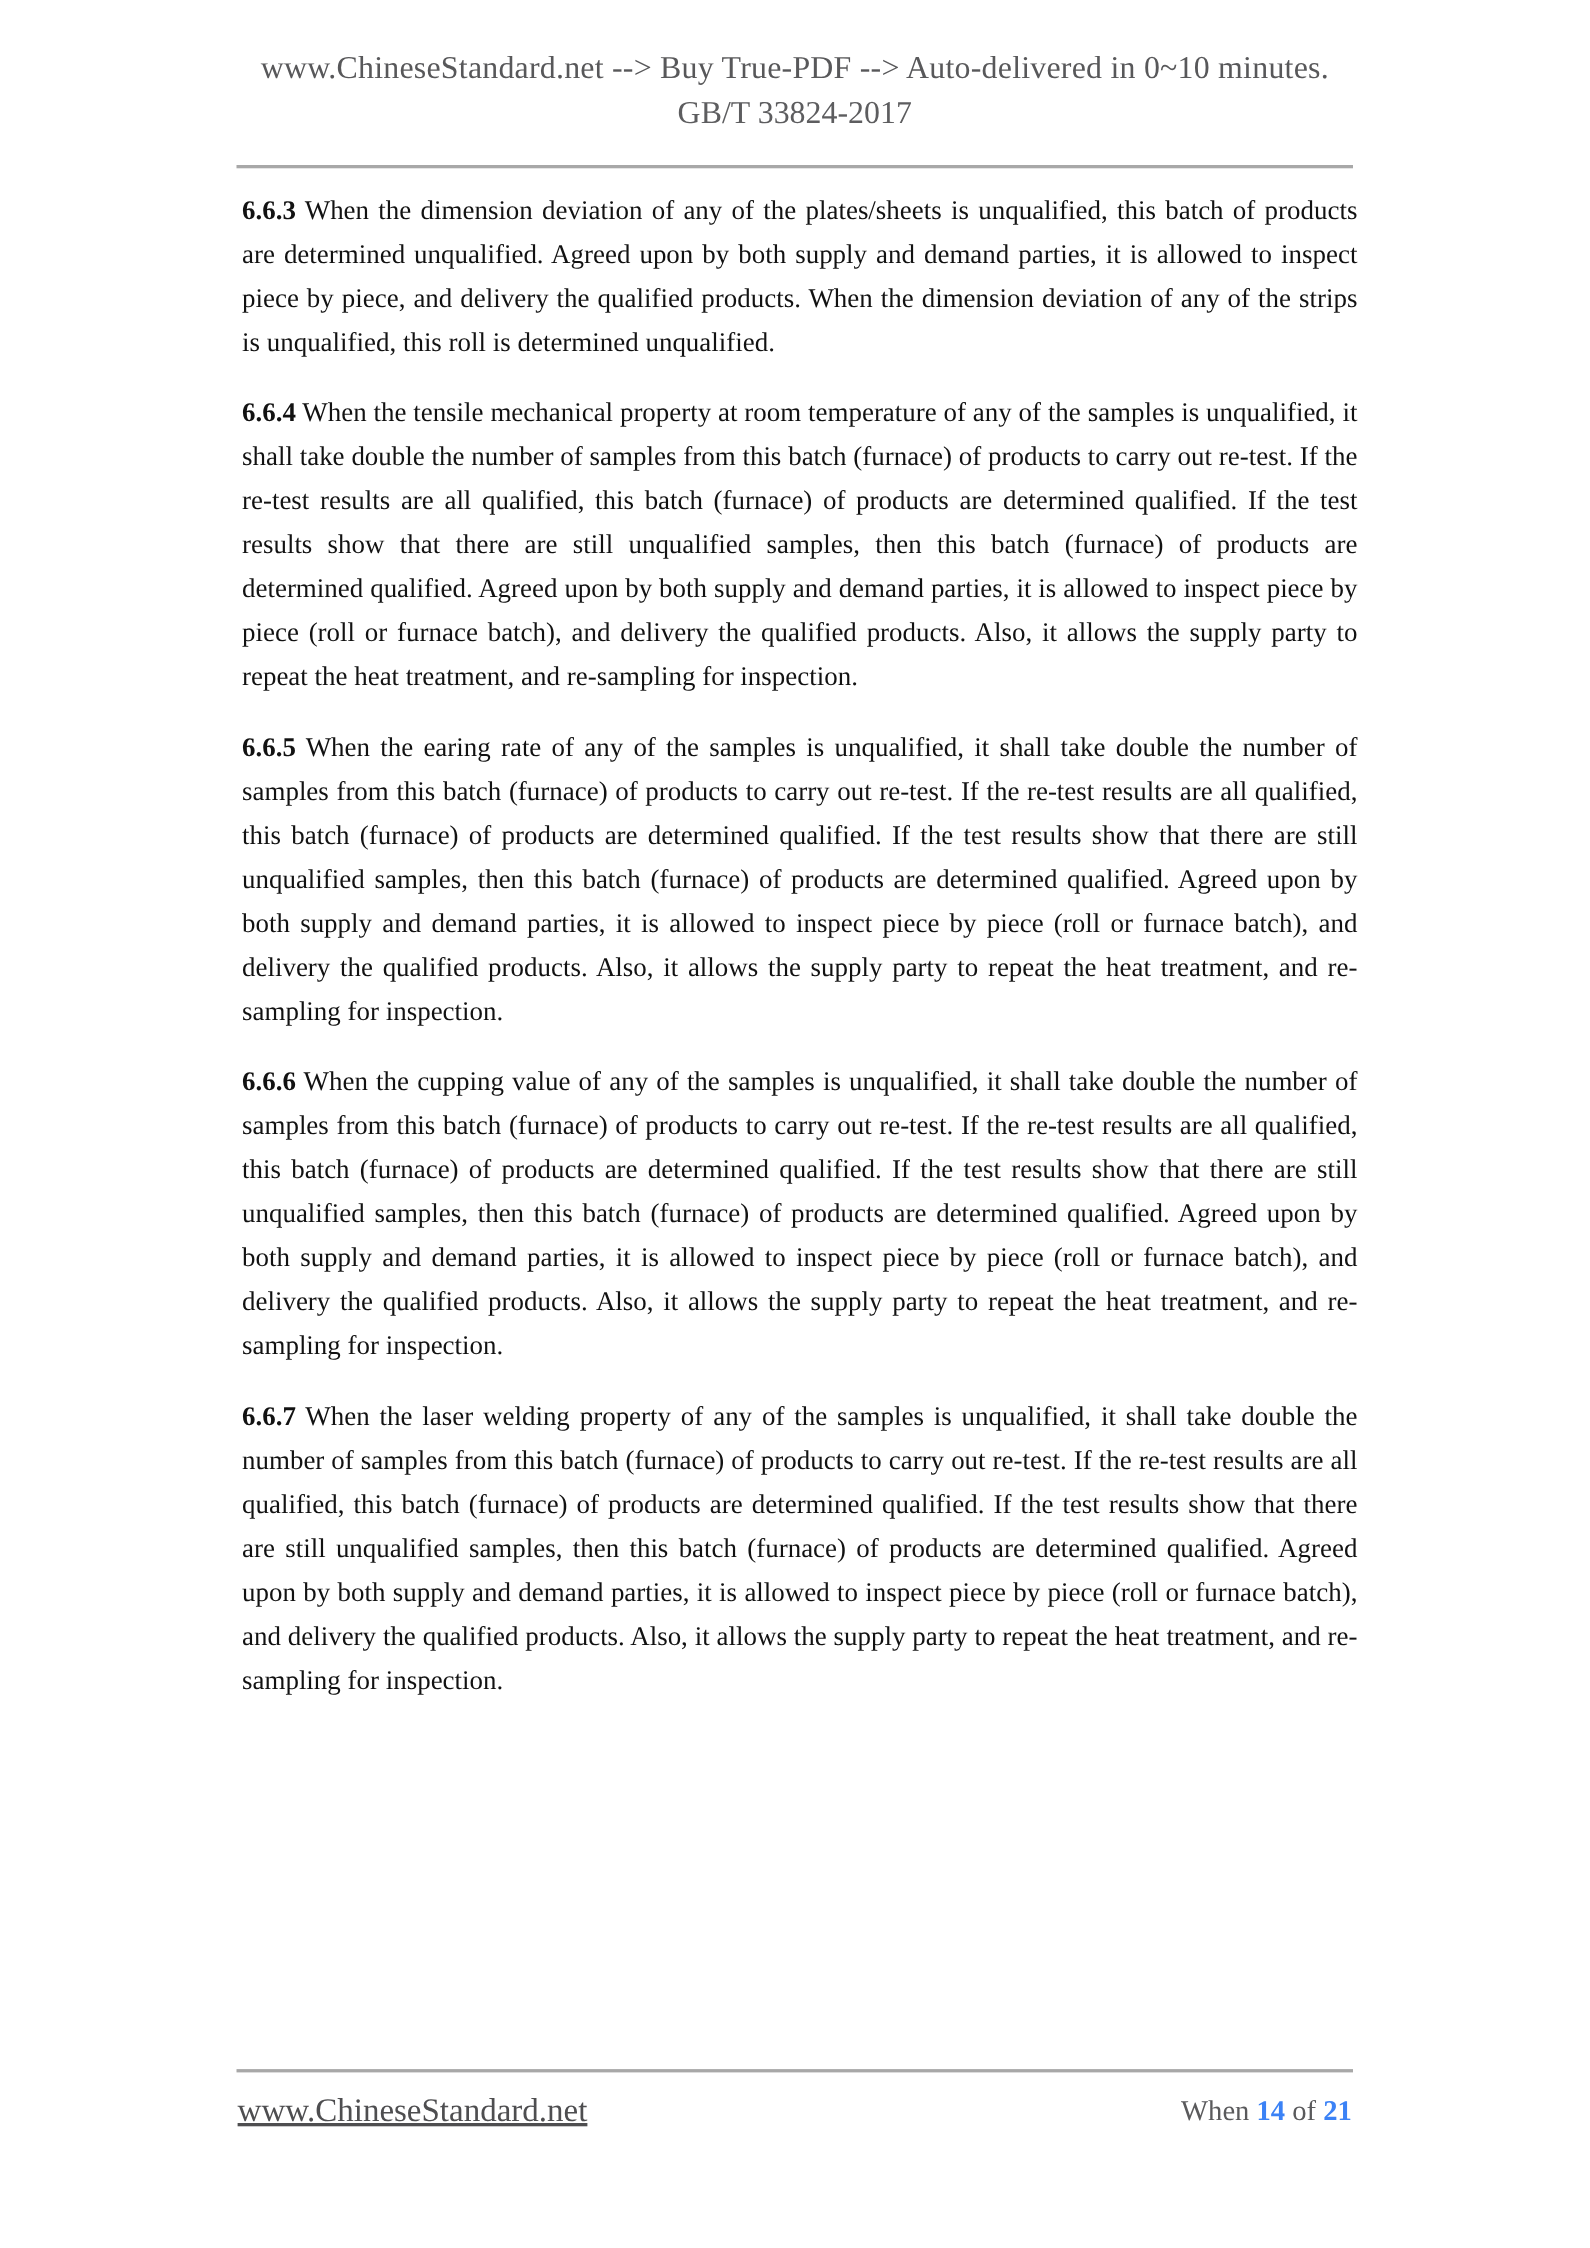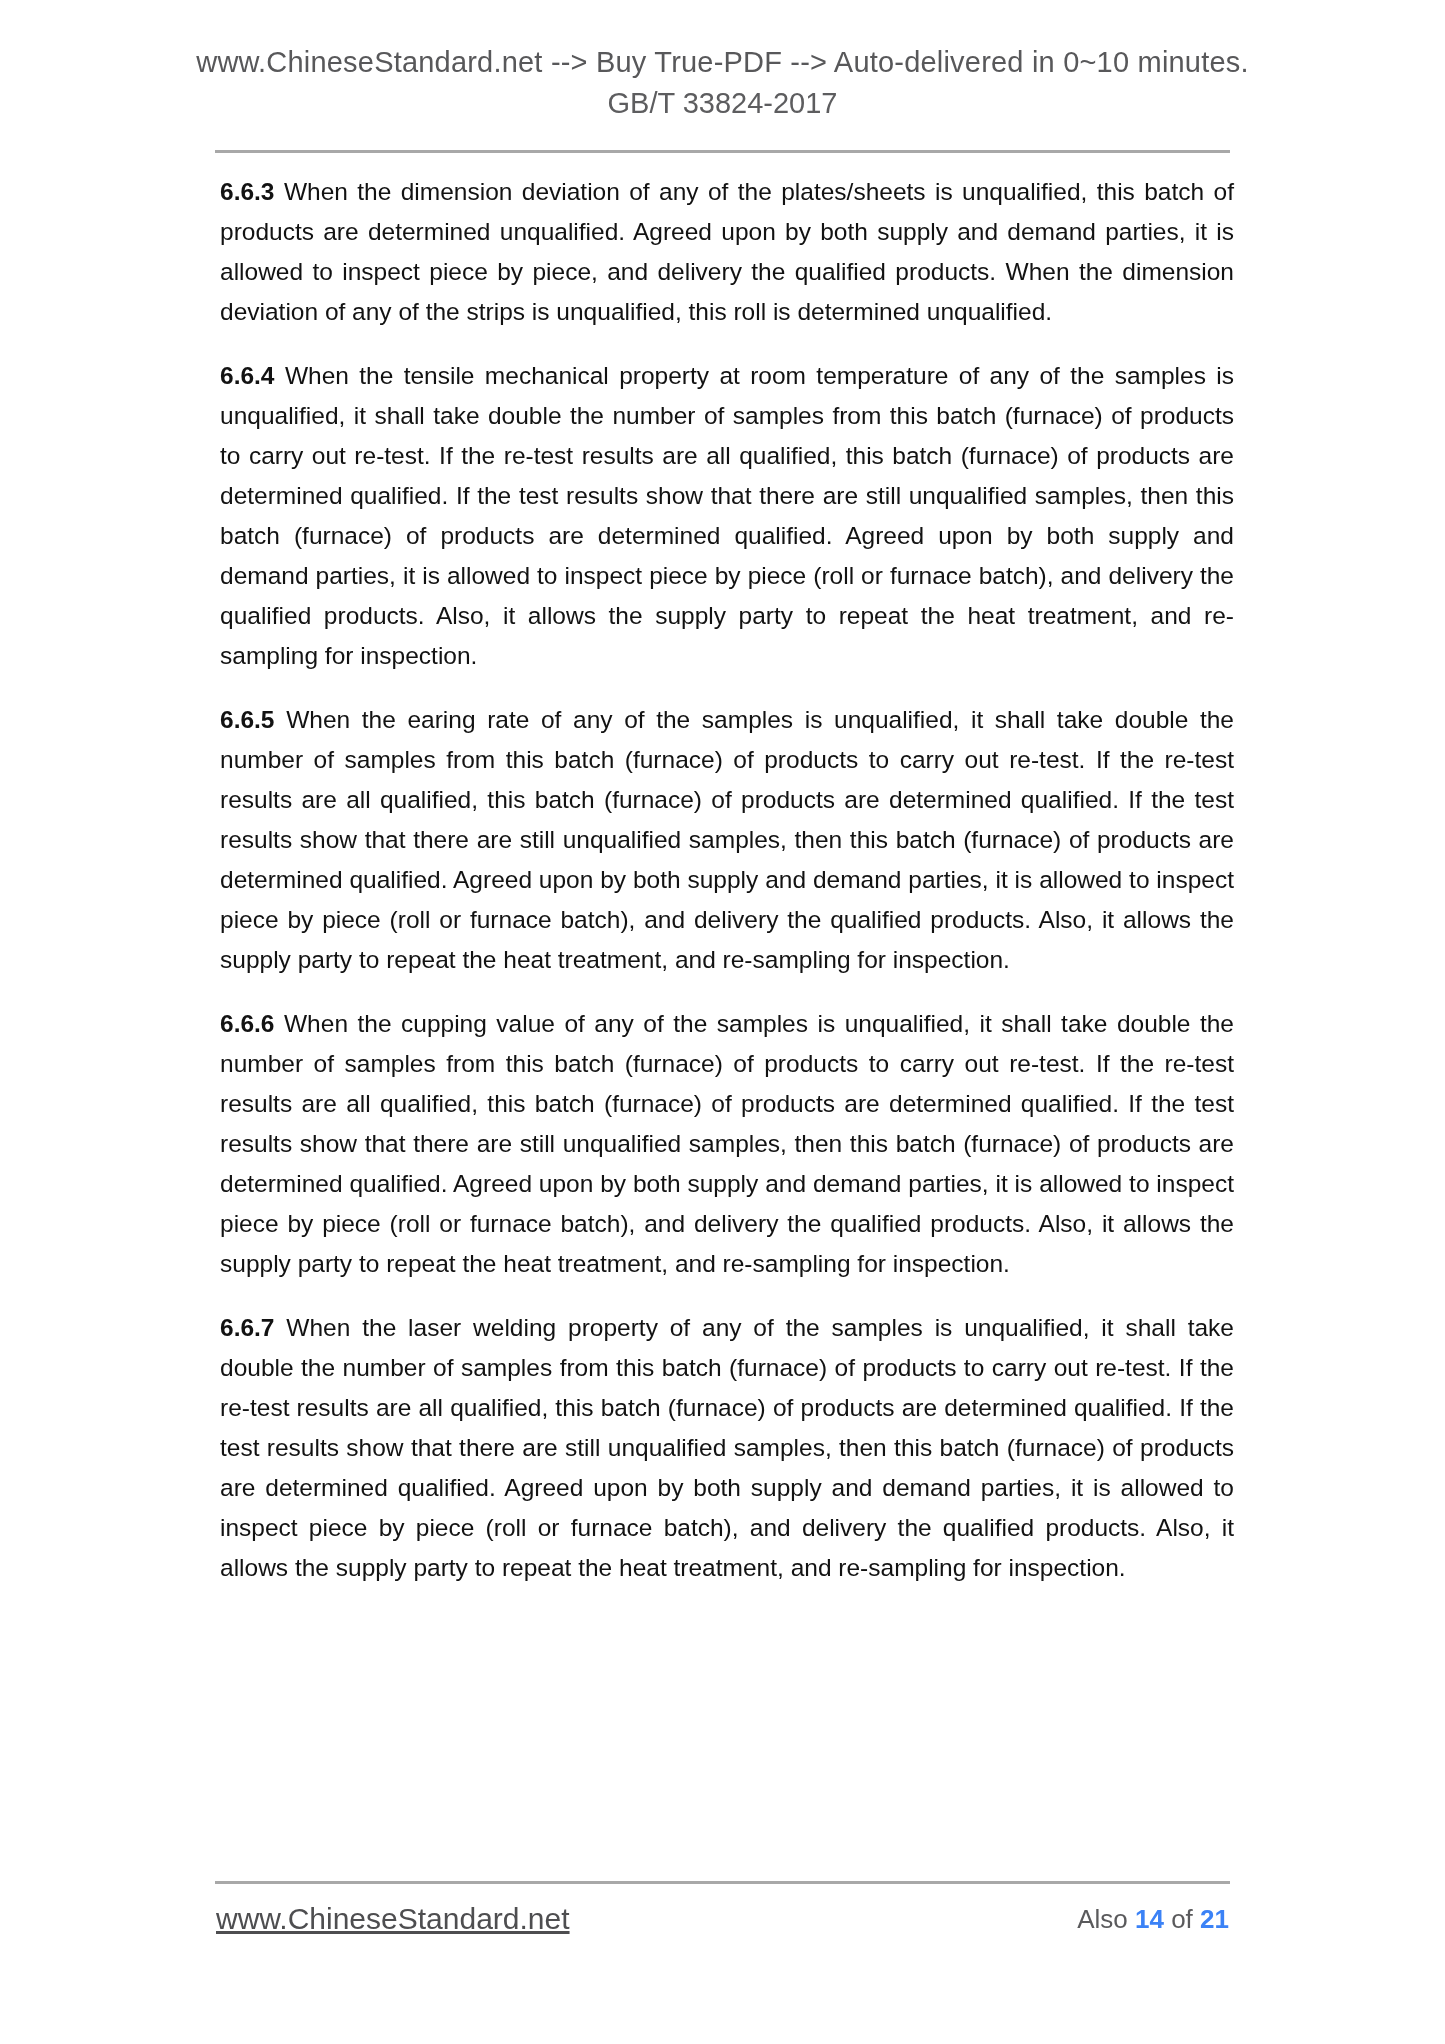--- a/index.html
+++ b/index.html
@@ -1,15 +1,15 @@
 <!DOCTYPE html>
 <html><head>
   <meta charset="utf-8">
   <style>
-    * { margin: 0; padding: 0; box-sizing: border-box; }
+    * { margin: 0; padding: 0; box-sizing: border-box; font-family: Liberation Serif, serif; }
     html, body { background: #ffffff; }
     .page {
       position: relative;
       width: 1445px;
       height: 2044px;
       background: #ffffff;
       font-family: "Liberation Sans", sans-serif;
       overflow: hidden;
     }
     
@@ -120,19 +120,19 @@
     </p>
 
 
   </div>
 
   <div class="rule footer-rule"></div>
 
   <a class="footer-link">www.ChineseStandard.net</a>
 
   <div class="page-indicator">
-    <span>Also</span>
+    <span>When</span>
     <strong>14</strong>
     <span>of</span>
     <strong>21</strong>
   </div>
 
 </div>
 
 </body></html>

